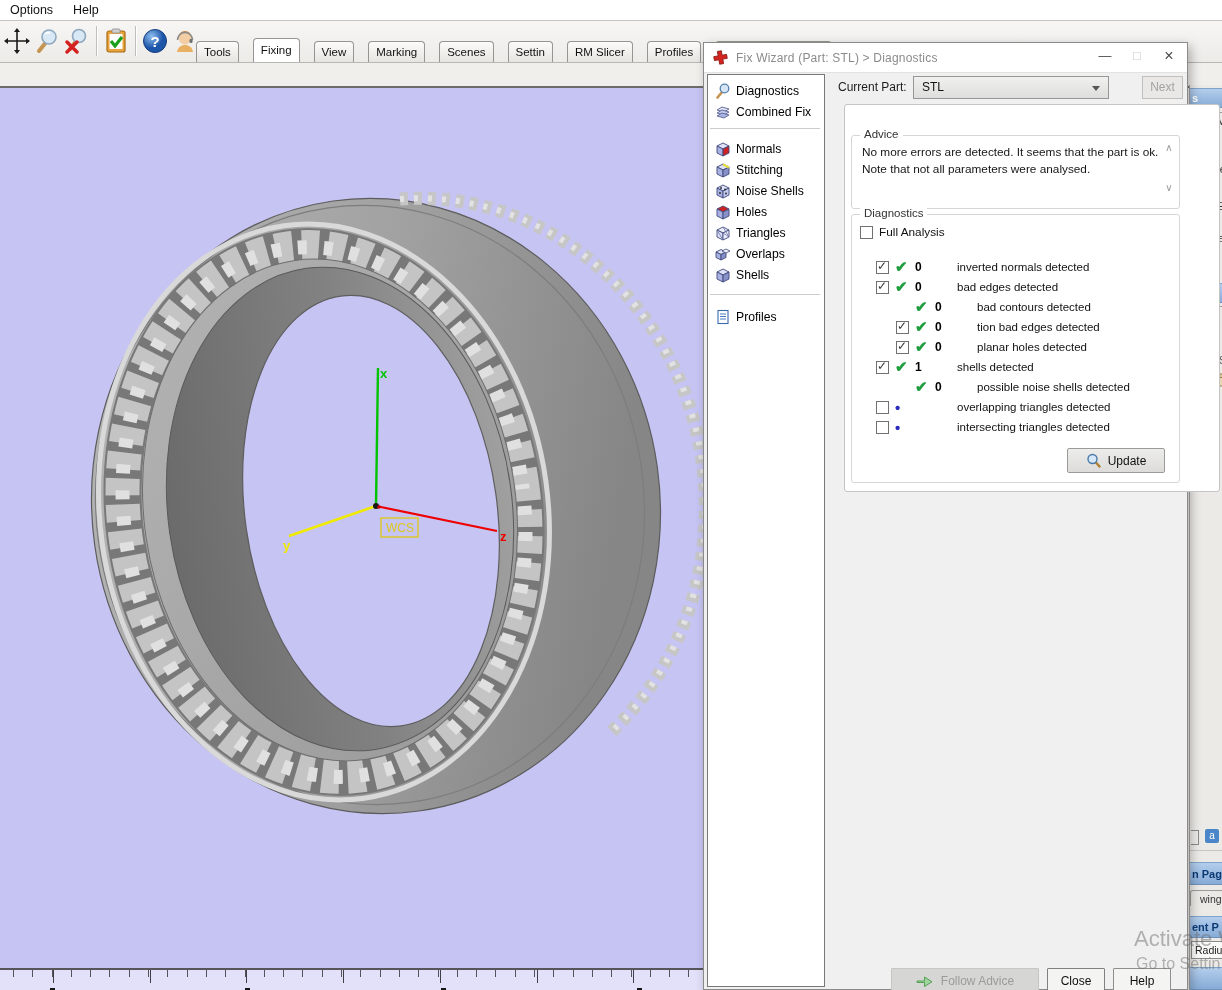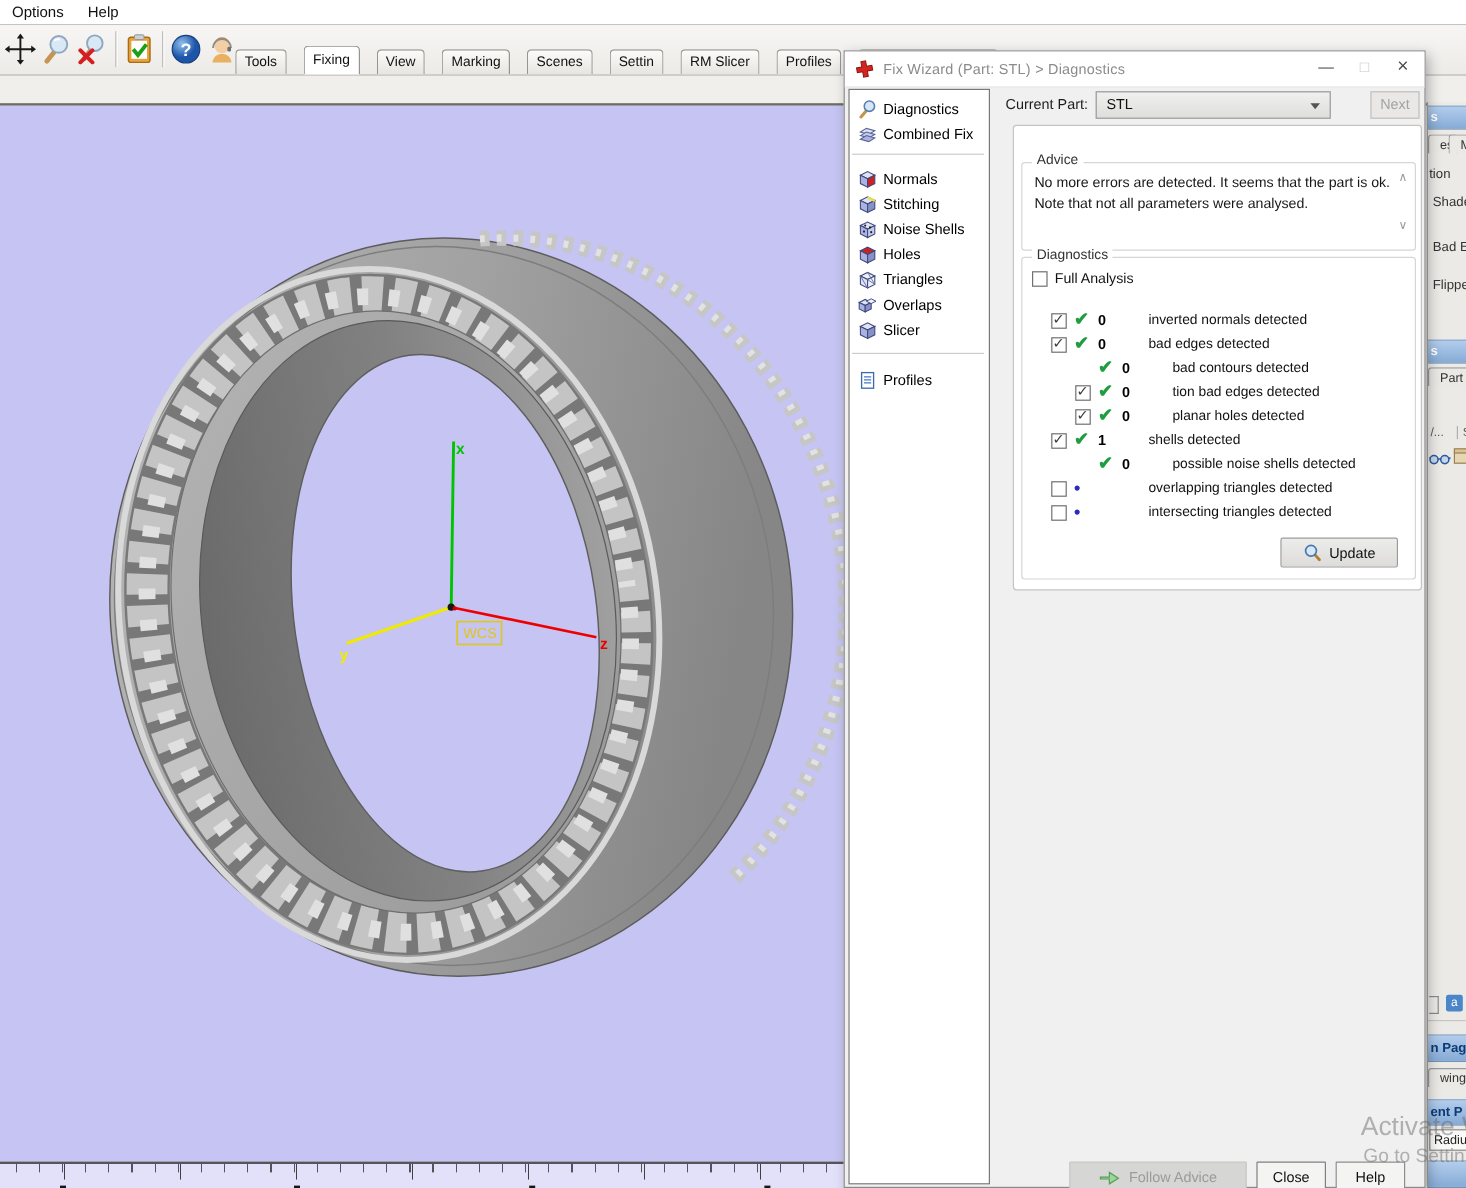--- a/index.html
+++ b/index.html
@@ -59,21 +59,21 @@
   .btn-next{position:absolute;left:438px;top:33px;width:41px;height:23px;box-sizing:border-box;
          background:#e9e8e6;border:1px solid #c0bfbd;color:#a3a3a3;font-size:12px;text-align:center;line-height:21px;}
 
   .sidebar{position:absolute;left:3px;top:31px;width:118px;height:913px;background:#ffffff;
            border:1px solid #787878;box-sizing:border-box;}
   .side-item{position:absolute;left:5px;width:108px;height:21px;display:flex;align-items:center;}
   .si-icon{width:20px;display:flex;justify-content:center;}
   .si-lbl{font-size:12.2px;color:#000;margin-left:3px;white-space:nowrap;}
   .side-sep{position:absolute;left:2px;width:110px;border-top:1px solid #cccccc;}
 
-  .mainbox{position:absolute;left:140px;top:61px;width:341px;height:388px;background:#ffffff;
+  .mainbox{position:absolute;left:140px;top:61px;width:376px;height:388px;background:#ffffff;
            border:1px solid #c4c4c4;border-radius:3px;box-sizing:border-box;}
   .group{position:absolute;border:1px solid #d6d6d6;border-radius:3px;}
   .group-label{position:absolute;top:-8px;left:8px;background:#fff;padding:0 4px;font-size:11.5px;color:#333;}
   .advice-line{position:absolute;left:10px;font-size:11.8px;color:#161616;white-space:nowrap;}
   .scroll-arrow{position:absolute;right:3px;font-size:10px;color:#9a9a9a;width:14px;text-align:center;}
 
   .cb{width:13px;height:13px;box-sizing:border-box;background:#fff;border:1px solid #707070;
       position:relative;flex:0 0 13px;}
   .cb.checked::after{content:"✓";position:absolute;left:0px;top:-3px;font-size:12px;color:#3a3a3a;}
   .fa-row{position:absolute;left:8px;top:10px;display:flex;align-items:flex-end;}
@@ -408,21 +408,21 @@
         <span class="si-lbl">Overlaps</span>
       </div>
       <div class="side-item" style="top:189px">
         <span class="si-icon">
           <svg width="16" height="16" viewBox="0 0 16 16">
             <polygon points="2,5 8,2 14,5 8,8" fill="#dde2f8" stroke="#404a7a" stroke-width="0.9"></polygon>
             <polygon points="2,5 8,8 8,15 2,12" fill="#aab2e4" stroke="#404a7a" stroke-width="0.9"></polygon>
             <polygon points="8,8 14,5 14,12 8,15" fill="#8890c8" stroke="#404a7a" stroke-width="0.9"></polygon>
           </svg>
         </span>
-        <span class="si-lbl">Slicer</span>
+        <span class="si-lbl">Shells</span>
       </div>
       <div class="side-sep" style="top:219px"></div>
       <div class="side-item" style="top:231px">
         <span class="si-icon">
           <svg width="16" height="16" viewBox="0 0 16 16">
             <rect x="3" y="1.5" width="10" height="13" fill="#ffffff" stroke="#3a6ab0" stroke-width="1.1"></rect>
             <path d="M5 5h6M5 7.5h6M5 10h6" stroke="#4a7ac0" stroke-width="1"></path>
           </svg>
         </span>
         <span class="si-lbl">Profiles</span>

